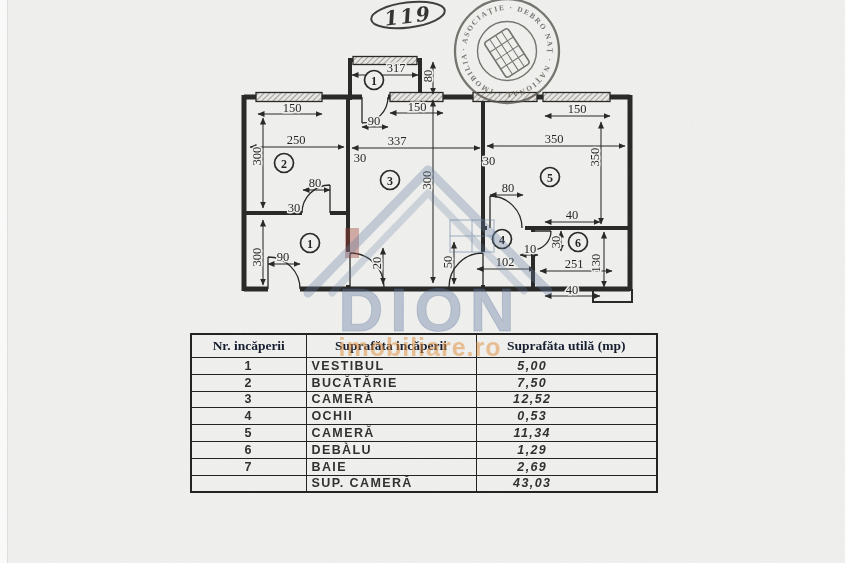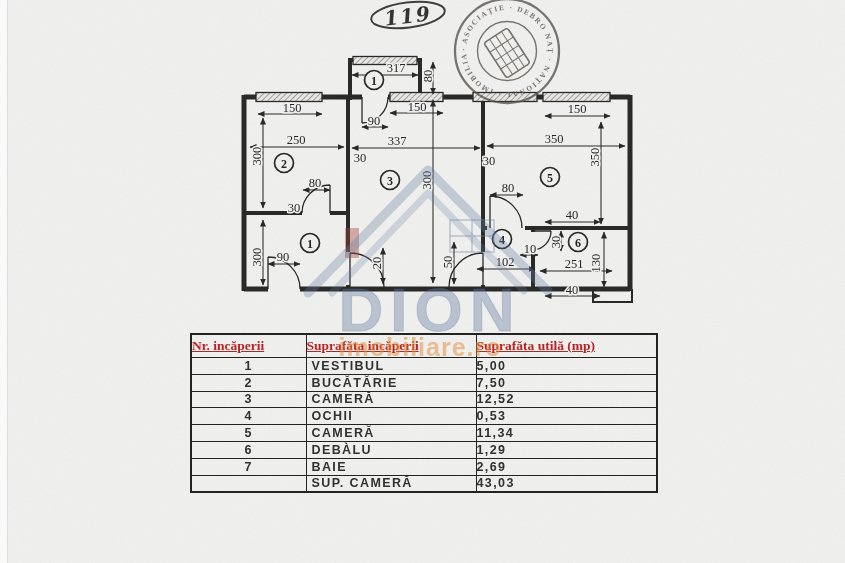--- a/index.html
+++ b/index.html
@@ -37,29 +37,29 @@
     position:absolute;left:190px;top:333px;width:466px;
     border-collapse:collapse;table-layout:fixed;
     z-index:3;
   }
   .area-table th,.area-table td{
     border:1.6px solid #1c1c1a;padding:0;background:transparent;
     overflow:hidden;white-space:nowrap;
   }
   .area-table{border:2.4px solid #1c1c1a;}
   .area-table th{
-    height:22px;font-family:"Liberation Serif",serif;font-size:13.5px;font-weight:bold;color:#b91c1c;text-align:left;text-decoration:underline;
+    height:22px;font-family:"Liberation Serif",serif;font-size:13.5px;font-weight:bold;color:#0f172a;text-align:center;
   }
   .area-table td{
     height:15.8px;font-family:"Liberation Sans",sans-serif;font-size:12.5px;font-weight:bold;
     color:#2b2b29;letter-spacing:1.4px;
   }
   td.col-nr{text-align:center;}
   td.col-dest{text-align:left;padding-left:5px;}
-  td.col-sup{text-align:left;padding-right:68px;}
+  td.col-sup{text-align:center;padding-right:68px;font-style:italic;}
   .noscale{pointer-events:none;}
 </style>
 </head>
 <body>
 
 <div class="paper">
 
   <div class="edge-strip"></div>
 
   <svg width="845" height="563" viewBox="0 0 845 563">

